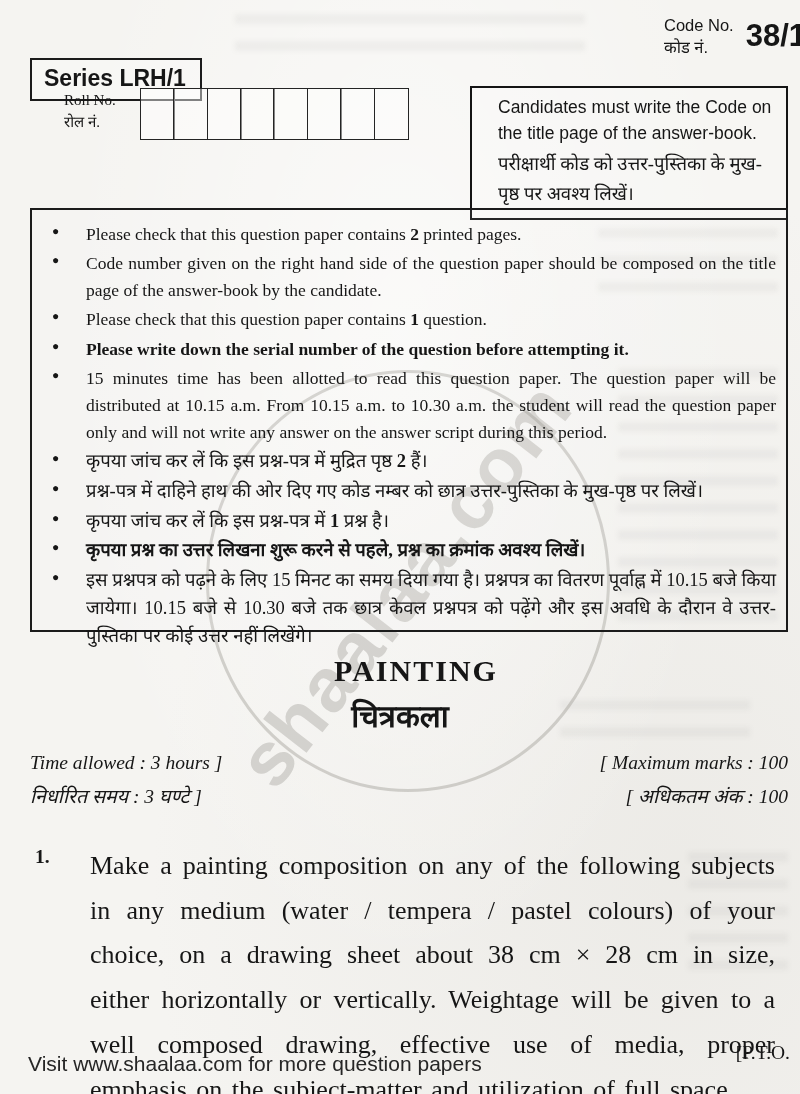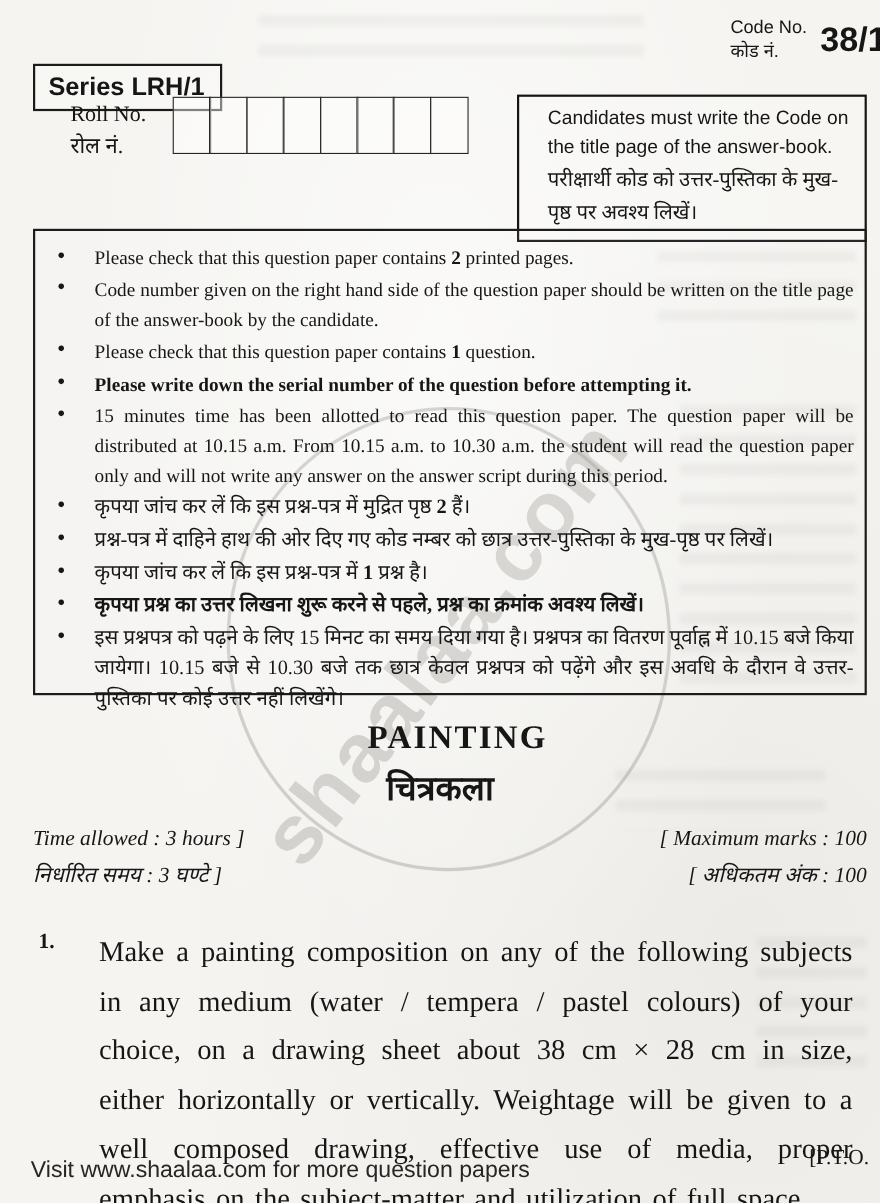--- a/index.html
+++ b/index.html
@@ -30,21 +30,21 @@
   
   .series-box{position:absolute;left:30px;top:16px;border:2.5px solid #1b1b1b;
     padding:5px 14px 7px 12px;background:rgba(255,255,255,.25);z-index:3;margin-top:42px;}
   .series-box span{font-family:"Liberation Sans", sans-serif;font-weight:bold;font-size:23px;}
 
   .code-block{position:absolute;left:616px;top:14px;width:176px;display:flex;gap:12px;z-index:3;margin-left:48px;}
   .code-labels{font-family:"Liberation Sans", sans-serif;font-size:16.5px;line-height:1.35;}
   .code-value{font-family:Liberation Sans, sans-serif;font-weight:bold;font-size:31px;margin-top:4px;}
 
   .roll-section{position:absolute;left:64px;top:86px;display:flex;gap:24px;z-index:3;}
-  .roll-labels{font-size:20px;line-height:1.45;padding-top:4px;}
+  .roll-labels{font-size:15px;line-height:1.45;padding-top:4px;}
   .roll-boxes{display:flex;margin-top:2px;}
   .roll-cell{width:33px;height:50px;border:1.6px solid #242424;margin-left:-1.6px;background:rgba(255,255,255,.45);}
   .roll-cell:first-child{margin-left:0;}
 
   .candidates-box{position:absolute;left:470px;top:86px;width:318px;box-sizing:border-box;
     border:2.5px solid #141414;padding:6px 9px 8px 26px;background:rgba(255,255,255,.2);z-index:3;}
   .cand-en{font-family:"Liberation Sans", sans-serif;font-size:17.5px;line-height:1.5;}
   .cand-hi{font-size:18.5px;line-height:1.65;margin-top:2px;}
 
   
@@ -123,21 +123,21 @@
   </div>
 
   <div class="candidates-box">
     <div class="cand-en">Candidates must write the Code on the title page of the answer-book.</div>
     <div class="cand-hi">परीक्षार्थी कोड को उत्तर-पुस्तिका के मुख-पृष्ठ पर अवश्य लिखें।</div>
   </div>
 
   <div class="instructions-box">
     <ul id="instructionsList">
         <li class="ins-item en"><span class="bullet">●</span><span>Please check that this question paper contains </span><b>2</b><span> printed pages.</span></li>
-        <li class="ins-item en"><span class="bullet">●</span><span>Code number given on the right hand side of the question paper should be written on the title page of the answer-book by the candidate.</span></li>
+        <li class="ins-item en"><span class="bullet">●</span><span>Code number given on the right hand side of the question paper should be composed on the title page of the answer-book by the candidate.</span></li>
         <li class="ins-item en"><span class="bullet">●</span><span>Please check that this question paper contains </span><b>1</b><span> question.</span></li>
         <li class="ins-item en"><span class="bullet">●</span><b>Please write down the serial number of the question before attempting it.</b></li>
         <li class="ins-item en"><span class="bullet">●</span><span>15 minutes time has been allotted to read this question paper. The question paper will be distributed at 10.15 a.m. From 10.15 a.m. to 10.30 a.m. the student will read the question paper only and will not write any answer on the answer script during this period.</span></li>
         <li class="ins-item hi"><span class="bullet">●</span><span>कृपया जांच कर लें कि इस प्रश्न-पत्र में मुद्रित पृष्ठ </span><b>2</b><span> हैं।</span></li>
         <li class="ins-item hi"><span class="bullet">●</span><span>प्रश्न-पत्र में दाहिने हाथ की ओर दिए गए कोड नम्बर को छात्र उत्तर-पुस्तिका के मुख-पृष्ठ पर लिखें।</span></li>
         <li class="ins-item hi"><span class="bullet">●</span><span>कृपया जांच कर लें कि इस प्रश्न-पत्र में </span><b>1</b><span> प्रश्न है।</span></li>
         <li class="ins-item hi"><span class="bullet">●</span><b>कृपया प्रश्न का उत्तर लिखना शुरू करने से पहले, प्रश्न का क्रमांक अवश्य लिखें।</b></li>
         <li class="ins-item hi"><span class="bullet">●</span><span>इस प्रश्नपत्र को पढ़ने के लिए 15 मिनट का समय दिया गया है। प्रश्नपत्र का वितरण पूर्वाह्न में 10.15 बजे किया जायेगा। 10.15 बजे से 10.30 बजे तक छात्र केवल प्रश्नपत्र को पढ़ेंगे और इस अवधि के दौरान वे उत्तर-पुस्तिका पर कोई उत्तर नहीं लिखेंगे।</span></li>
       </ul>
   </div>

